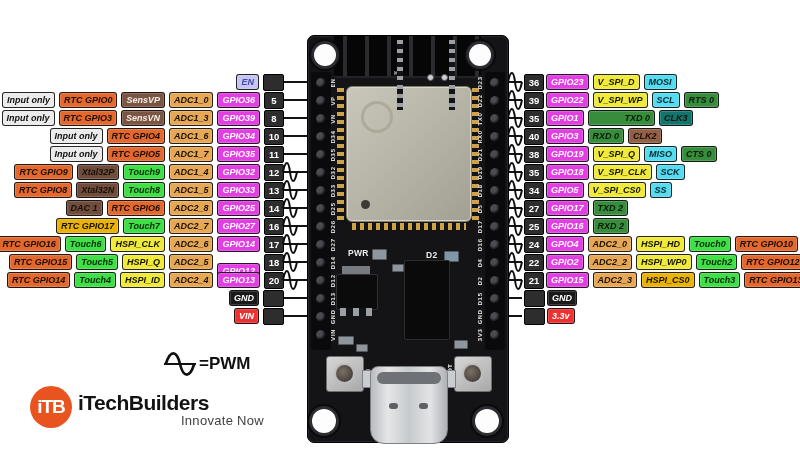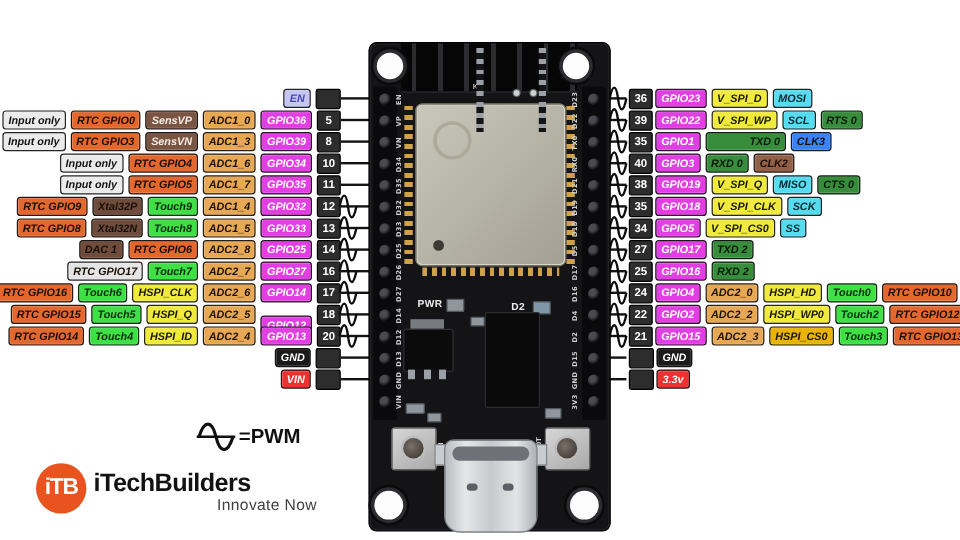--- a/index.html
+++ b/index.html
@@ -175,21 +175,21 @@
         <span class="chip" style="background: rgb(227, 62, 227); color: rgb(255, 255, 255);">GPIO25</span>
         <span class="pinbox">14</span>
         <span class="conn connL">
           <svg viewBox="0 0 16 30" class="wave waveL">
             <path d="M1 15 C 3.5 3, 6.5 3, 8 15 C 9.5 27, 12.5 27, 15 15" stroke="#0d0d0d" stroke-width="2" fill="none"></path>
           </svg>
           <i class="dot dotR"></i>
         </span>
       </div>
       <div class="prow">
-        <span class="chip" style="background: #e5e5e5; color: rgb(24, 16, 7);">RTC GPIO17</span>
+        <span class="chip" style="background: #eab308; color: rgb(24, 16, 7);">RTC GPIO17</span>
         <span class="chip" style="background: rgb(63, 223, 70); color: rgb(8, 42, 10);">Touch7</span>
         <span class="chip" style="background: rgb(231, 168, 85); color: rgb(27, 18, 6);">ADC2_7</span>
         <span class="chip" style="background: rgb(227, 62, 227); color: rgb(255, 255, 255);">GPIO27</span>
         <span class="pinbox">16</span>
         <span class="conn connL">
           <svg viewBox="0 0 16 30" class="wave waveL">
             <path d="M1 15 C 3.5 3, 6.5 3, 8 15 C 9.5 27, 12.5 27, 15 15" stroke="#0d0d0d" stroke-width="2" fill="none"></path>
           </svg>
           <i class="dot dotR"></i>
         </span>
@@ -280,21 +280,21 @@
       <div class="prow">
         <span class="conn connR">
           <i class="dot dotL"></i>
           <svg viewBox="0 0 16 30" class="wave waveR">
             <path d="M1 15 C 3.5 3, 6.5 3, 8 15 C 9.5 27, 12.5 27, 15 15" stroke="#0d0d0d" stroke-width="2" fill="none"></path>
           </svg>
         </span>
         <span class="pinbox">35</span>
         <span class="chip" style="background: rgb(227, 62, 227); color: rgb(255, 255, 255);">GPIO1</span>
         <span class="chip" style="background: rgb(56, 141, 60); color: rgb(8, 26, 9); padding-left: 36px;">TXD 0</span>
-        <span class="chip" style="background: #3b82f6; color: rgb(26, 15, 7);">CLK3</span>
+        <span class="chip" style="background: #0f766e; color: rgb(26, 15, 7);">CLK3</span>
       </div>
       <div class="prow">
         <span class="conn connR">
           <i class="dot dotL"></i>
           <svg viewBox="0 0 16 30" class="wave waveR">
             <path d="M1 15 C 3.5 3, 6.5 3, 8 15 C 9.5 27, 12.5 27, 15 15" stroke="#0d0d0d" stroke-width="2" fill="none"></path>
           </svg>
         </span>
         <span class="pinbox">40</span>
         <span class="chip" style="background: rgb(227, 62, 227); color: rgb(255, 255, 255);">GPIO3</span>

